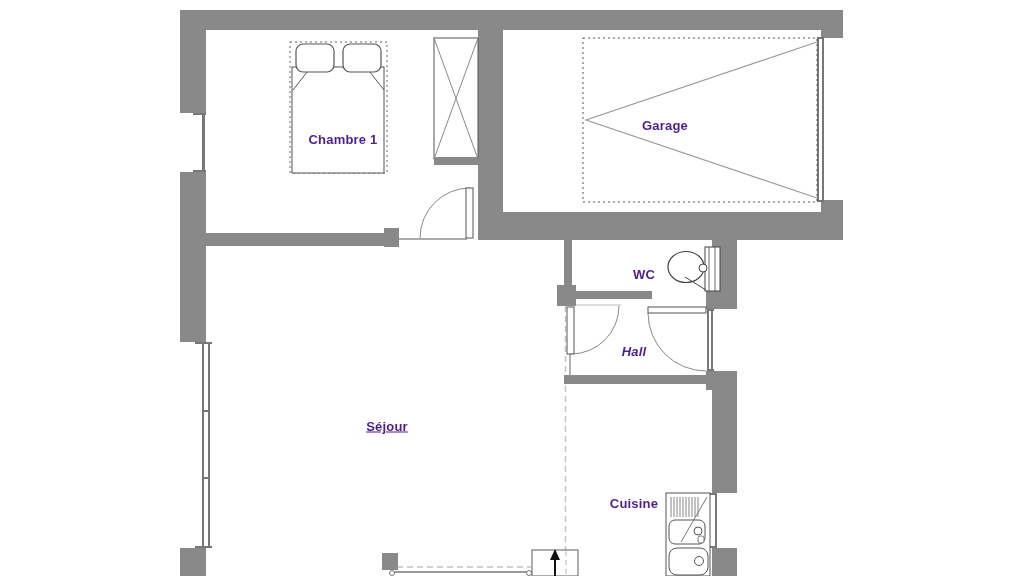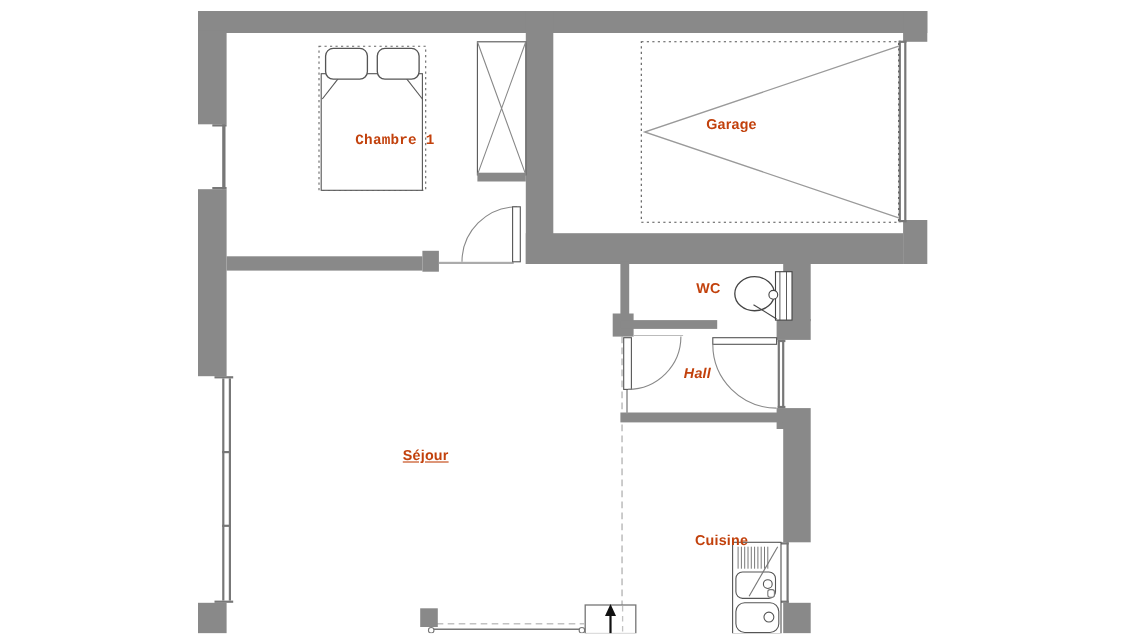--- a/index.html
+++ b/index.html
@@ -3,22 +3,23 @@
 <meta charset="utf-8">
 <style>
   html,body{margin:0;padding:0;background:#fff;}
   .plan{
     position:relative;width:1024px;height:576px;background:#fff;overflow:hidden;
     font-family:"Liberation Sans",sans-serif;
   }
   .plan svg{position:absolute;left:0;top:0;}
   .room-label{
     position:absolute;transform:translate(-50%,-50%);
-    font-weight:bold;font-size:13px;color:#c2410c;white-space:nowrap;
+    font-weight:bold;font-size:13px;color:#4c1d95;white-space:nowrap;
     letter-spacing:0.2px;
+    margin-top:12px;
   }
 </style>
 </head>
 <body>
 
 <div class="plan">
   <svg width="1024" height="576" viewBox="0 0 1024 576">
 
     <g>
       <path d="M565.5,306 V576" stroke="#c2c2c2" stroke-width="1.5" stroke-dasharray="6,4" fill="none"></path>
@@ -146,19 +147,19 @@
     <g>
       <rect x="532" y="550" width="46" height="26" fill="#ffffff" stroke="#777777" stroke-width="1.2"></rect>
       <path d="M566,551 V576" stroke="#c2c2c2" stroke-width="1.2" stroke-dasharray="5,4" fill="none"></path>
     </g>
     <g>
       <path d="M555,576 V559" stroke="#111111" stroke-width="2" fill="none"></path>
       <polygon points="555,549 550,560 560,560" fill="#111111"></polygon>
     </g>
   </svg>
 
-  <div class="room-label" style="left:359px;top:127px;font-family:Liberation Mono, monospace;">Chambre 1</div>
+  <div class="room-label" style="left:343px;top:127px;">Chambre 1</div>
   <div class="room-label" style="left:665px;top:113px;">Garage</div>
   <div class="room-label" style="left:644px;top:262px;">WC</div>
   <div class="room-label" style="left:634px;top:339px;font-style:italic;">Hall</div>
   <div class="room-label" style="left:387px;top:414px;text-decoration:underline;">Séjour</div>
-  <div class="room-label" style="left:656px;top:491px;text-align:center;">Cuisine</div>
+  <div class="room-label" style="left:634px;top:491px;text-align:center;">Cuisine</div>
 </div>
 
 </body></html>

